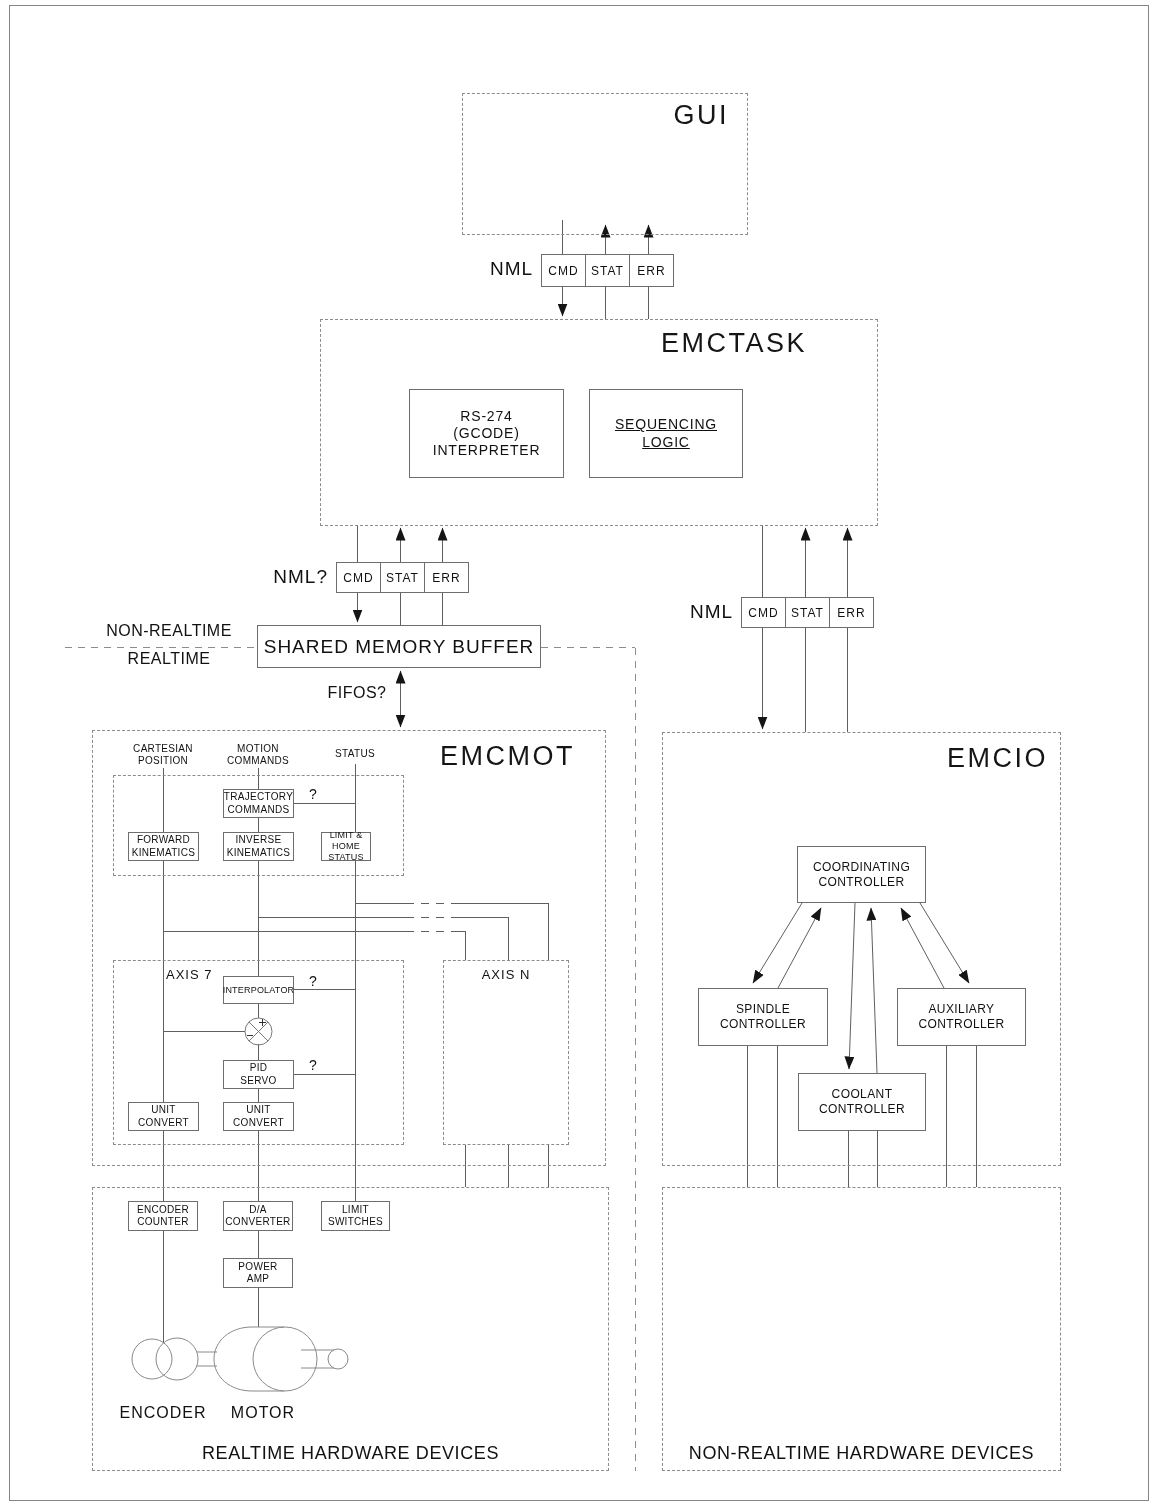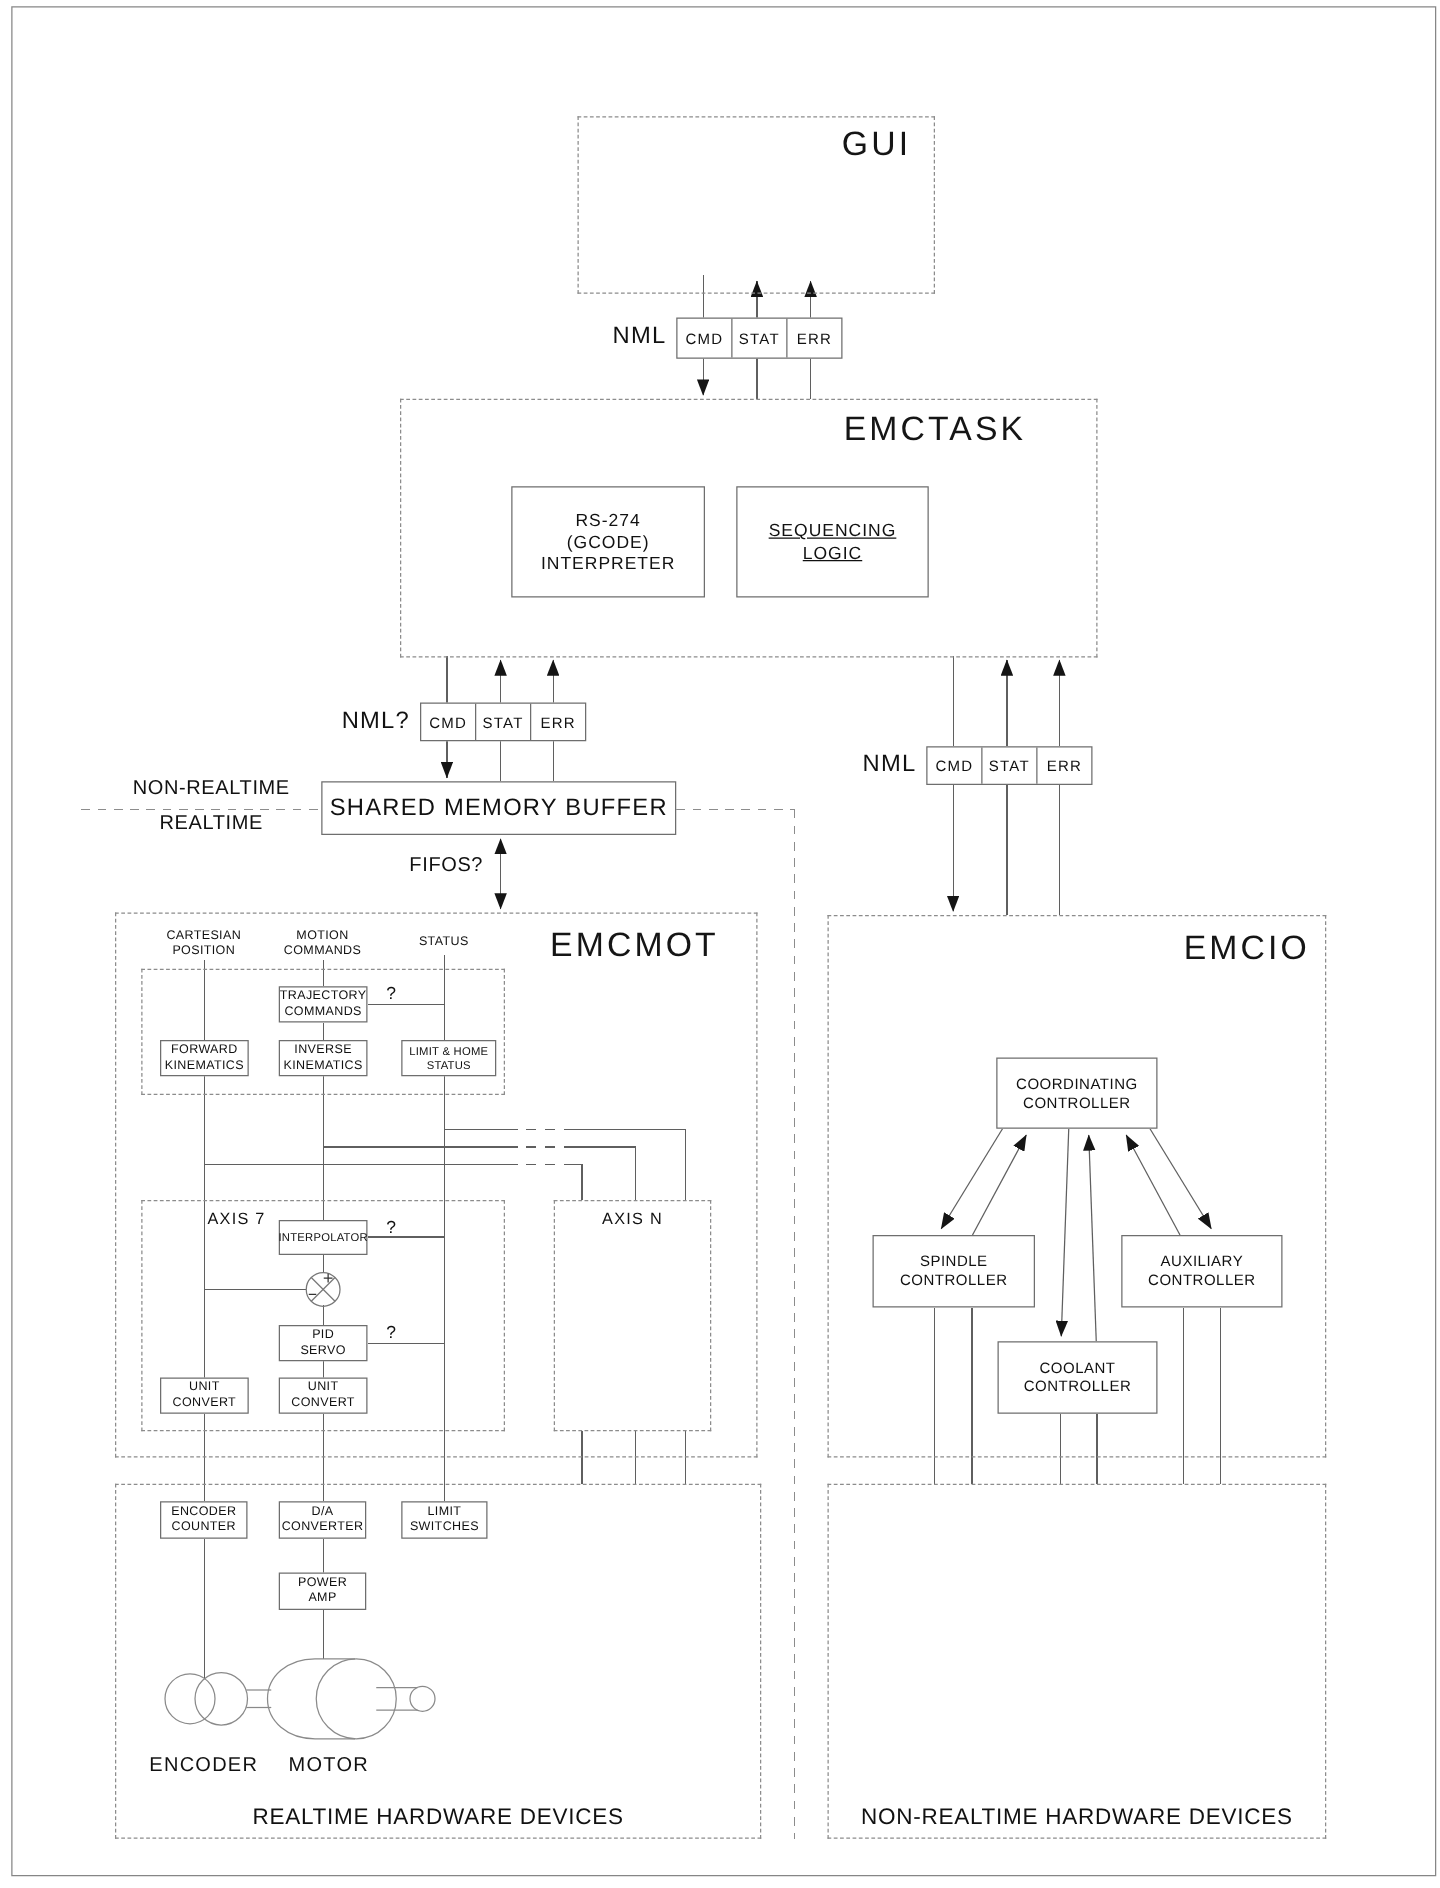--- a/index.html
+++ b/index.html
@@ -161,21 +161,21 @@
   </div>
 
   <span class="nml-name" style="left:490px;top:258px;">NML</span>
   <div class="nml-row" style="left:541px;top:254px;height:31px;">
     <div class="nml-cell">CMD</div>
     <div class="nml-cell">STAT</div>
     <div class="nml-cell">ERR</div>
   </div>
 
   <div class="dashed-box" style="left:320px;top:319px;width:558px;height:207px;">
-    <span class="title" style="right:56px;top:8px;text-align:center;">EMCTASK</span>
+    <span class="title" style="right:70px;top:8px;text-align:center;">EMCTASK</span>
   </div>
   <div class="solid-box" style="left:409px;top:389px;width:155px;height:89px;font-size:14px;letter-spacing:.8px;">
     <span class="pre">RS-274
 (GCODE)
 INTERPRETER</span>
   </div>
   <div class="solid-box" style="left:589px;top:389px;width:154px;height:89px;font-size:14px;letter-spacing:.8px;text-decoration:underline;">
     <span class="pre">SEQUENCING
 LOGIC</span>
   </div>
@@ -220,21 +220,21 @@
   <div class="freelabel" style="left:306px;top:786px;width:14px;font-size:14px;">?</div>
 
   <div class="solid-box lbl-sm" style="left:128px;top:832px;width:71px;height:29px;">
     <span class="pre">FORWARD
 KINEMATICS</span>
   </div>
   <div class="solid-box lbl-sm" style="left:223px;top:832px;width:71px;height:29px;">
     <span class="pre">INVERSE
 KINEMATICS</span>
   </div>
-  <div class="solid-box lbl-xs" style="left:321px;top:832px;width:76px;height:29px;">
+  <div class="solid-box lbl-xs" style="left:321px;top:832px;width:50px;height:29px;">
     <span class="pre">LIMIT &amp; HOME
 STATUS</span>
   </div>
 
   <div class="dashed-box" style="left:113px;top:960px;width:291px;height:185px;">
     <span style="position:absolute;left:52px;top:6px;font-size:13px;letter-spacing:1px;">AXIS 7</span>
   </div>
   <div class="solid-box lbl-xs" style="left:223px;top:976px;width:71px;height:28px;">
     <span>INTERPOLATOR</span>
   </div>

